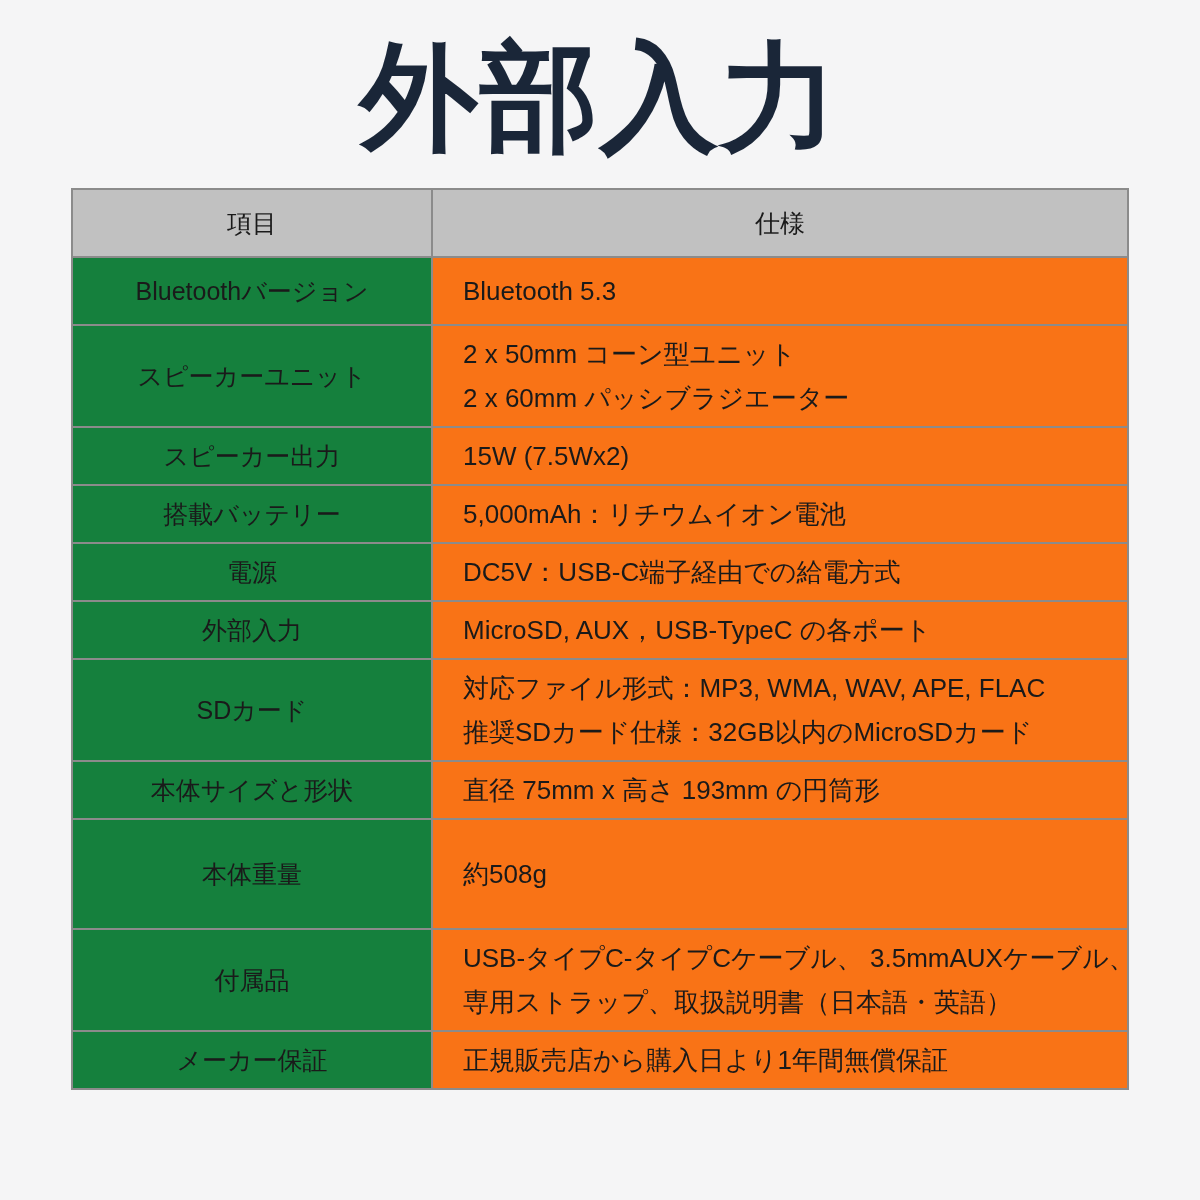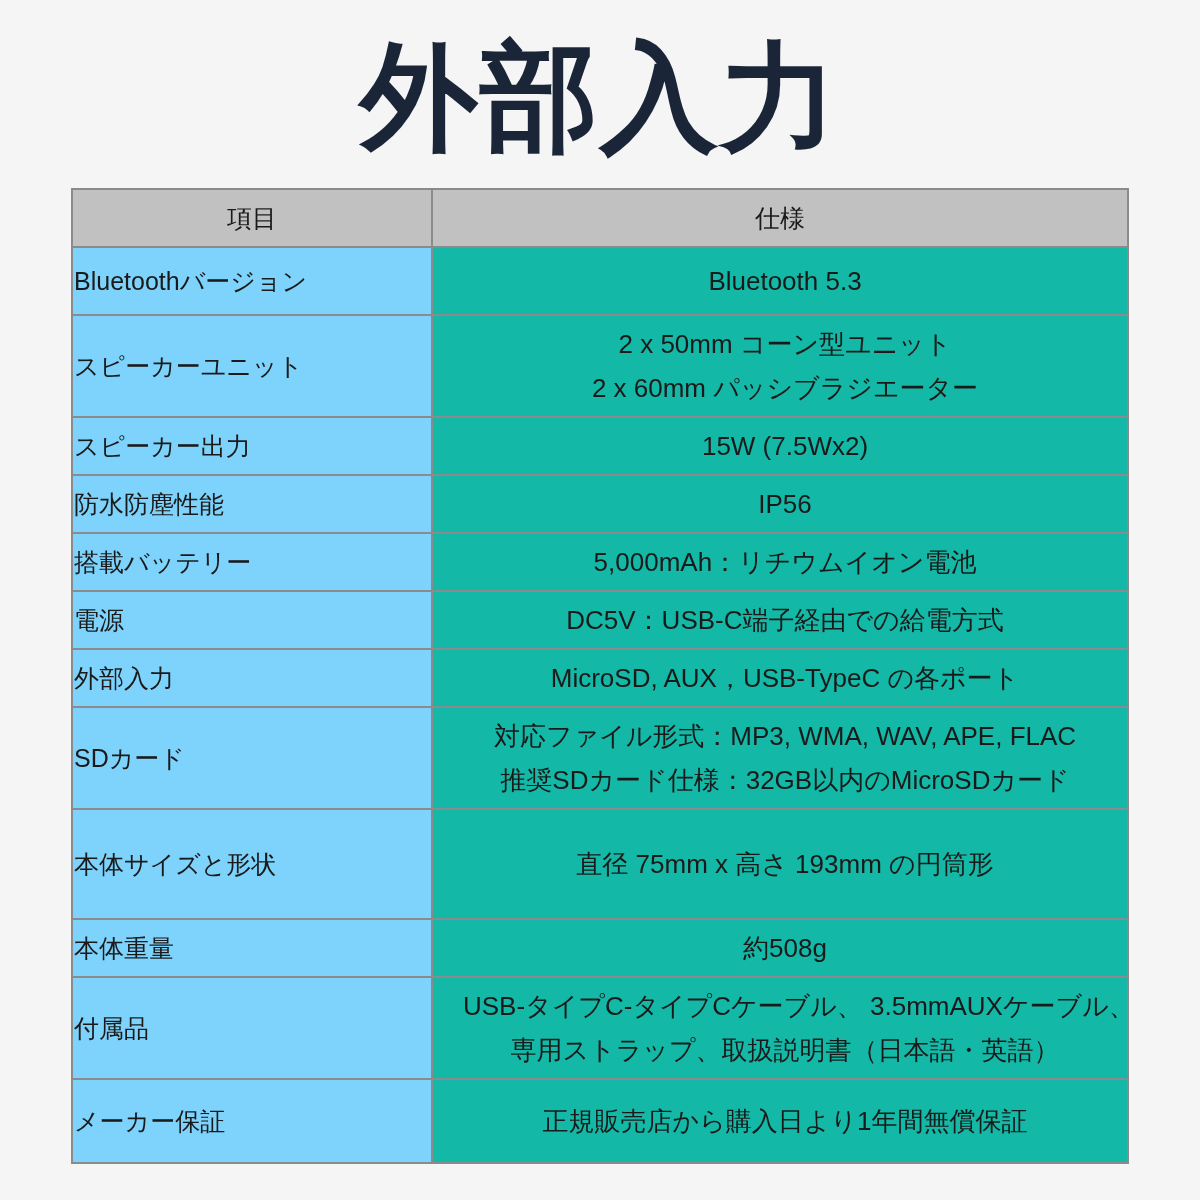--- a/index.html
+++ b/index.html
@@ -30,39 +30,39 @@
     table-layout: fixed;
     width: 1056px;
     margin: 0 auto;
   }
   col.c-item { width: 360px; }
   col.c-spec { width: 696px; }
   th, td {
     border: 2px solid #8b8b8b;
     box-sizing: border-box;
   }
-  thead tr { height: 58px; margin-top: 20px; }
+  thead tr { height: 68px; margin-top: 20px; }
   th {
     background: #c1c1c1;
     font-weight: normal;
     font-size: 25px;
     text-align: center;
     vertical-align: middle;
   }
   td.item {
-    background: #7dd3fc;
+    background: #15803d;
+    text-align: center;
     vertical-align: middle;
     font-size: 25px;
   }
   td.spec {
-    background: #14b8a6;
+    background: #f97316;
     vertical-align: middle;
     font-size: 26px;
     padding: 6px 20px 6px 30px;
-    text-align: center;
   }
   td.spec .line {
     line-height: 44px;
     white-space: nowrap;
   }
   tbody tr:nth-child(1)  { height: 68px; }
   tbody tr:nth-child(2)  { height: 98px; }
   tbody tr:nth-child(3)  { height: 56px; }
   tbody tr:nth-child(4)  { height: 56px; }
   tbody tr:nth-child(5)  { height: 56px; }
@@ -105,26 +105,20 @@
           <div class="line">2 x 60mm パッシブラジエーター</div>
         </td>
       </tr>
       <tr>
         <td class="item">スピーカー出力</td>
         <td class="spec">
           <div class="line">15W (7.5Wx2)</div>
         </td>
       </tr>
       <tr>
-        <td class="item">防水防塵性能</td>
-        <td class="spec">
-          <div class="line">IP56</div>
-        </td>
-      </tr>
-      <tr>
         <td class="item">搭載バッテリー</td>
         <td class="spec">
           <div class="line">5,000mAh：リチウムイオン電池</div>
         </td>
       </tr>
       <tr>
         <td class="item">電源</td>
         <td class="spec">
           <div class="line">DC5V：USB-C端子経由での給電方式</div>
         </td>

